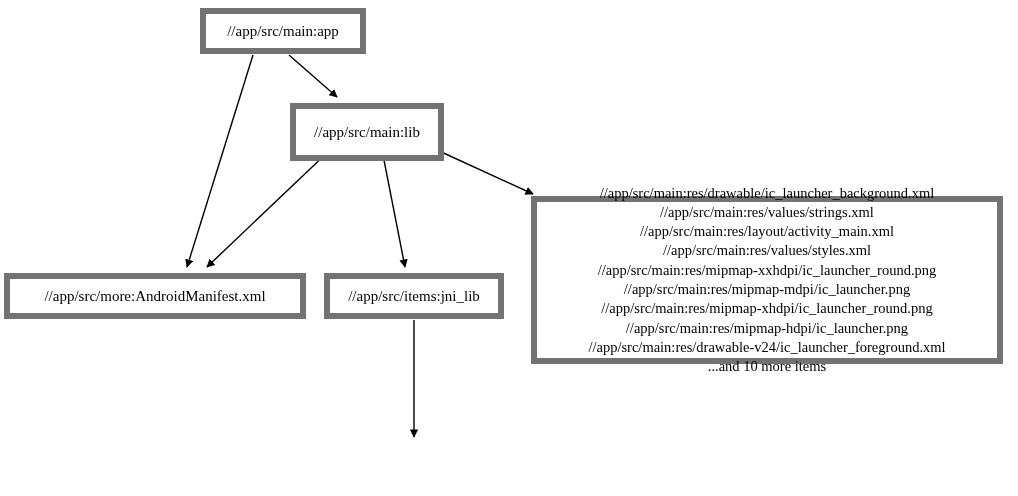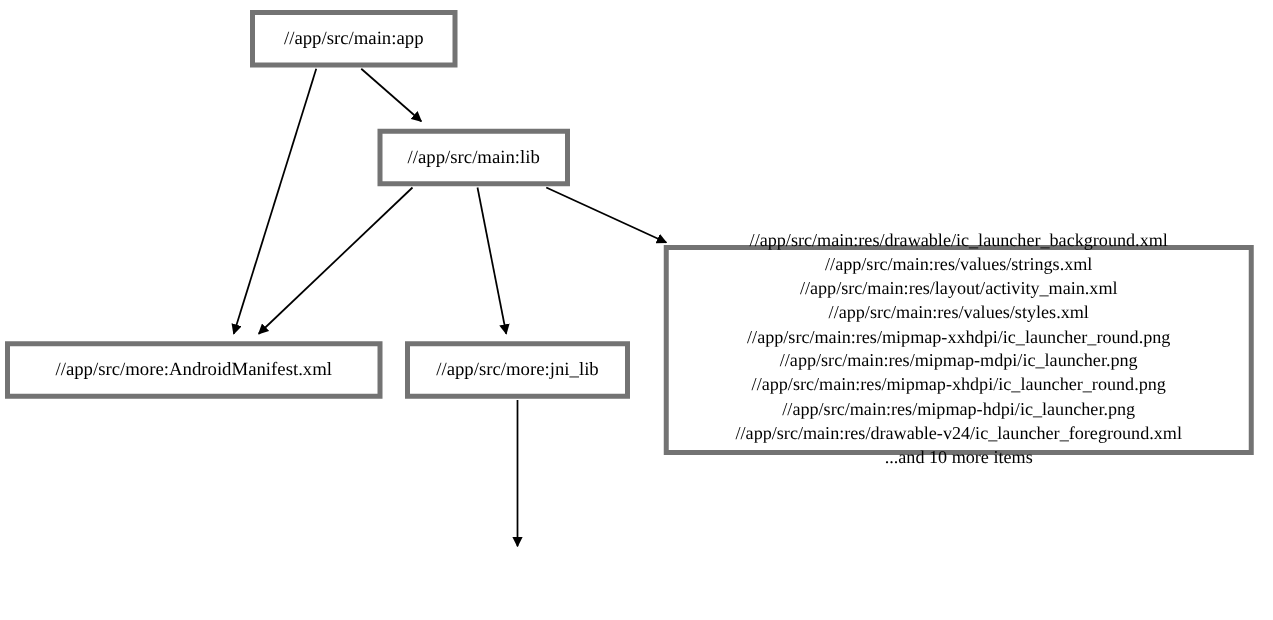--- a/index.html
+++ b/index.html
@@ -11,21 +11,21 @@
     position: relative;
     width: 1018px;
     height: 496px;
     background: #ffffff;
     font-family: "Liberation Serif", serif;
     overflow: hidden;
   }
   .node {
     position: absolute;
     box-sizing: border-box;
-    border: 4px solid #737373;
+    border: 6px solid #737373;
     background: #ffffff;
     color: #000000;
     display: flex;
     align-items: center;
     justify-content: center;
     text-align: center;
     font-size: 15px;
     line-height: 18px;
     white-space: pre-line;
     padding: 2px 6px;
@@ -65,30 +65,30 @@
 
     <path d="M 437 150 L 533 194" fill="none" stroke="#000000" stroke-width="1.4" marker-end="url(#arrow)"></path>
 
     <path d="M 414 320 L 414 437" fill="none" stroke="#000000" stroke-width="1.4" marker-end="url(#arrow)"></path>
   </svg>
 
   <div class="node" style="left:200px; top:8px; width:166px; height:46px;">
     <span>//app/src/main:app</span>
   </div>
 
-  <div class="node" style="left:302px; top:103px; width:154px; height:46px;">
+  <div class="node" style="left:290px; top:103px; width:154px; height:58px;">
     <span>//app/src/main:lib</span>
   </div>
 
   <div class="node" style="left:4px; top:273px; width:302px; height:46px;">
     <span>//app/src/more:AndroidManifest.xml</span>
   </div>
 
   <div class="node" style="left:324px; top:273px; width:180px; height:46px;">
-    <span>//app/src/more:jni_lib</span>
+    <span>//app/src/items:jni_lib</span>
   </div>
 
   <div class="node multi" style="left:531px; top:196px; width:472px; height:168px;">
     <span>//app/src/main:res/drawable/ic_launcher_background.xml
 //app/src/main:res/values/strings.xml
 //app/src/main:res/layout/activity_main.xml
 //app/src/main:res/values/styles.xml
 //app/src/main:res/mipmap-xxhdpi/ic_launcher_round.png
 //app/src/main:res/mipmap-mdpi/ic_launcher.png
 //app/src/main:res/mipmap-xhdpi/ic_launcher_round.png

